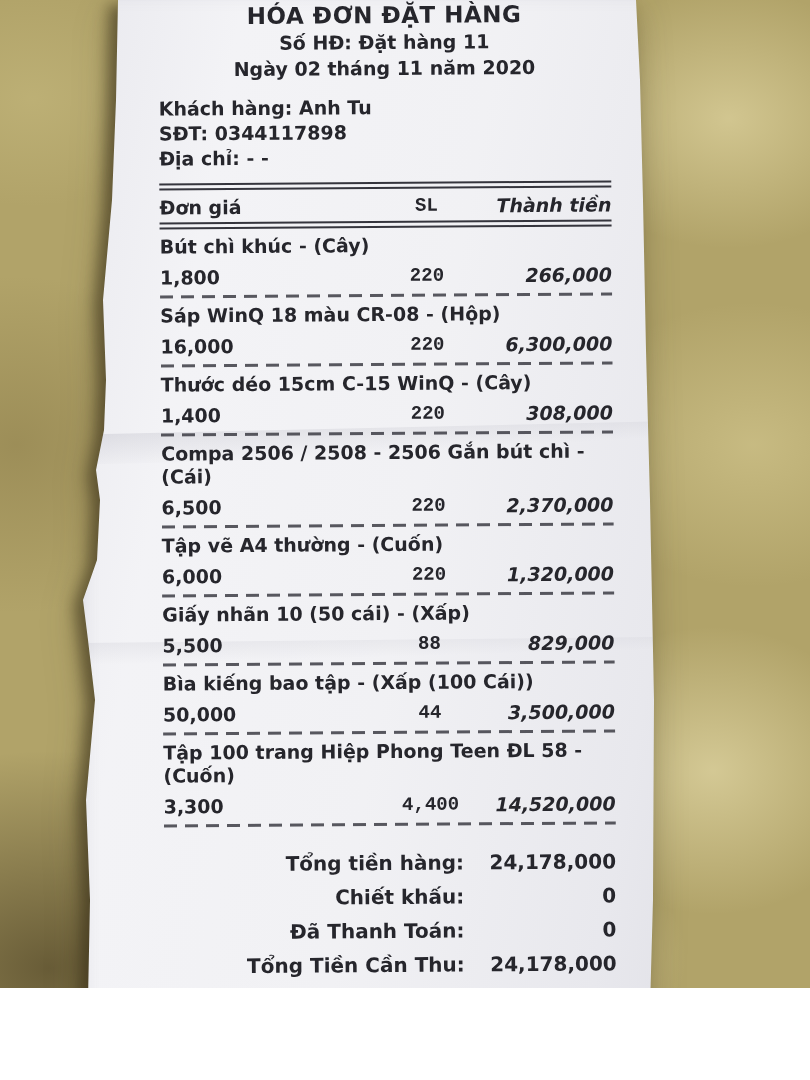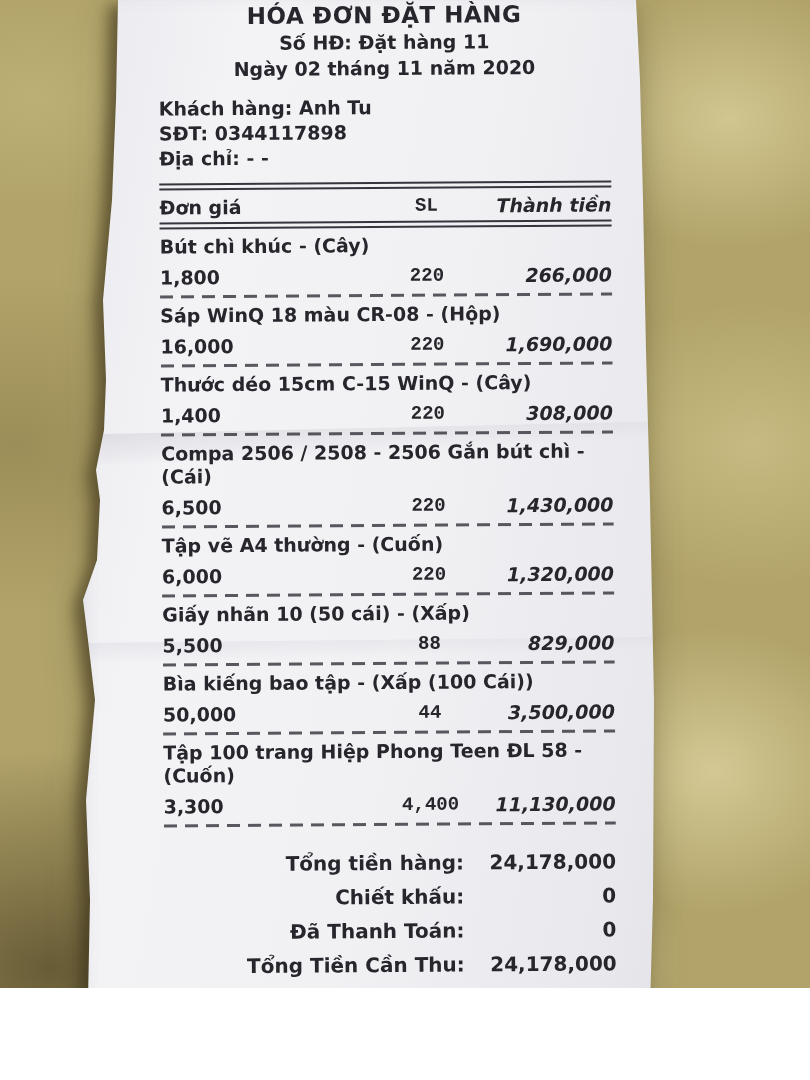--- a/index.html
+++ b/index.html
@@ -136,41 +136,41 @@
             <div class="c-amt">266,000</div>
           </div>
           <div class="dash"></div>
         </div>
 
         <div class="item">
           <div class="iname">Sáp WinQ 18 màu CR-08 - (Hộp)</div>
           <div class="vals">
             <div>16,000</div>
             <div class="c-qty">220</div>
-            <div class="c-amt">1,690,000</div>
+            <div class="c-amt">6,300,000</div>
           </div>
           <div class="dash"></div>
         </div>
 
         <div class="item">
           <div class="iname">Thước déo 15cm C-15 WinQ - (Cây)</div>
           <div class="vals">
             <div>1,400</div>
             <div class="c-qty">220</div>
             <div class="c-amt">308,000</div>
           </div>
           <div class="dash"></div>
         </div>
 
         <div class="item">
           <div class="iname">Compa 2506 / 2508 - 2506 Gắn bút chì - (Cái)</div>
           <div class="vals">
             <div>6,500</div>
             <div class="c-qty">220</div>
-            <div class="c-amt">1,430,000</div>
+            <div class="c-amt">2,370,000</div>
           </div>
           <div class="dash"></div>
         </div>
 
         <div class="item">
           <div class="iname">Tập vẽ A4 thường - (Cuốn)</div>
           <div class="vals">
             <div>6,000</div>
             <div class="c-qty">220</div>
             <div class="c-amt">1,320,000</div>
@@ -196,21 +196,21 @@
             <div class="c-amt">3,500,000</div>
           </div>
           <div class="dash"></div>
         </div>
 
         <div class="item">
           <div class="iname">Tập 100 trang Hiệp Phong Teen ĐL 58 - (Cuốn)</div>
           <div class="vals">
             <div>3,300</div>
             <div class="c-qty">4,400</div>
-            <div class="c-amt">11,130,000</div>
+            <div class="c-amt">14,520,000</div>
           </div>
           <div class="dash"></div>
         </div>
 
         <div class="totals">
           <div class="trow">
             <div class="tlabel">Tổng tiền hàng:</div>
             <div class="tvalue">24,178,000</div>
           </div>
           <div class="trow">

